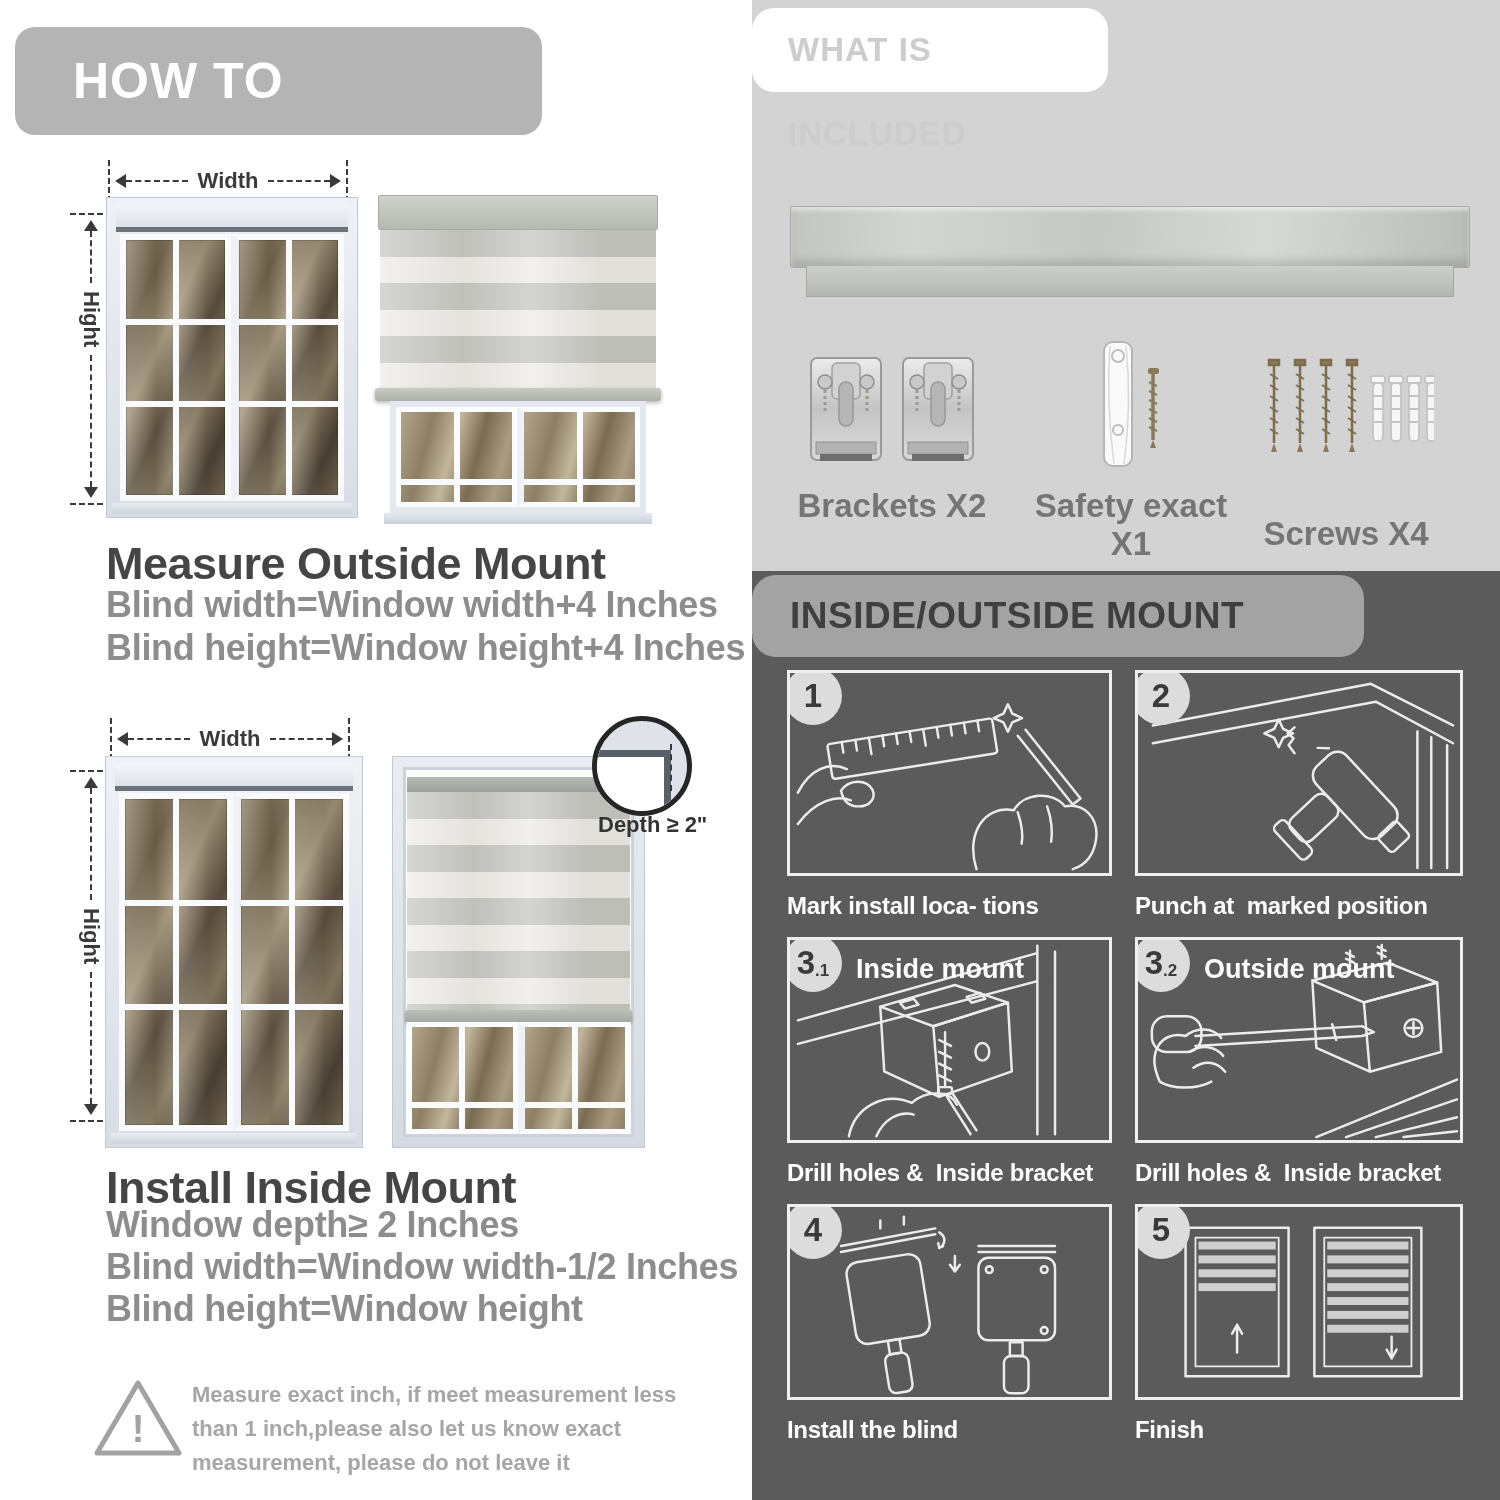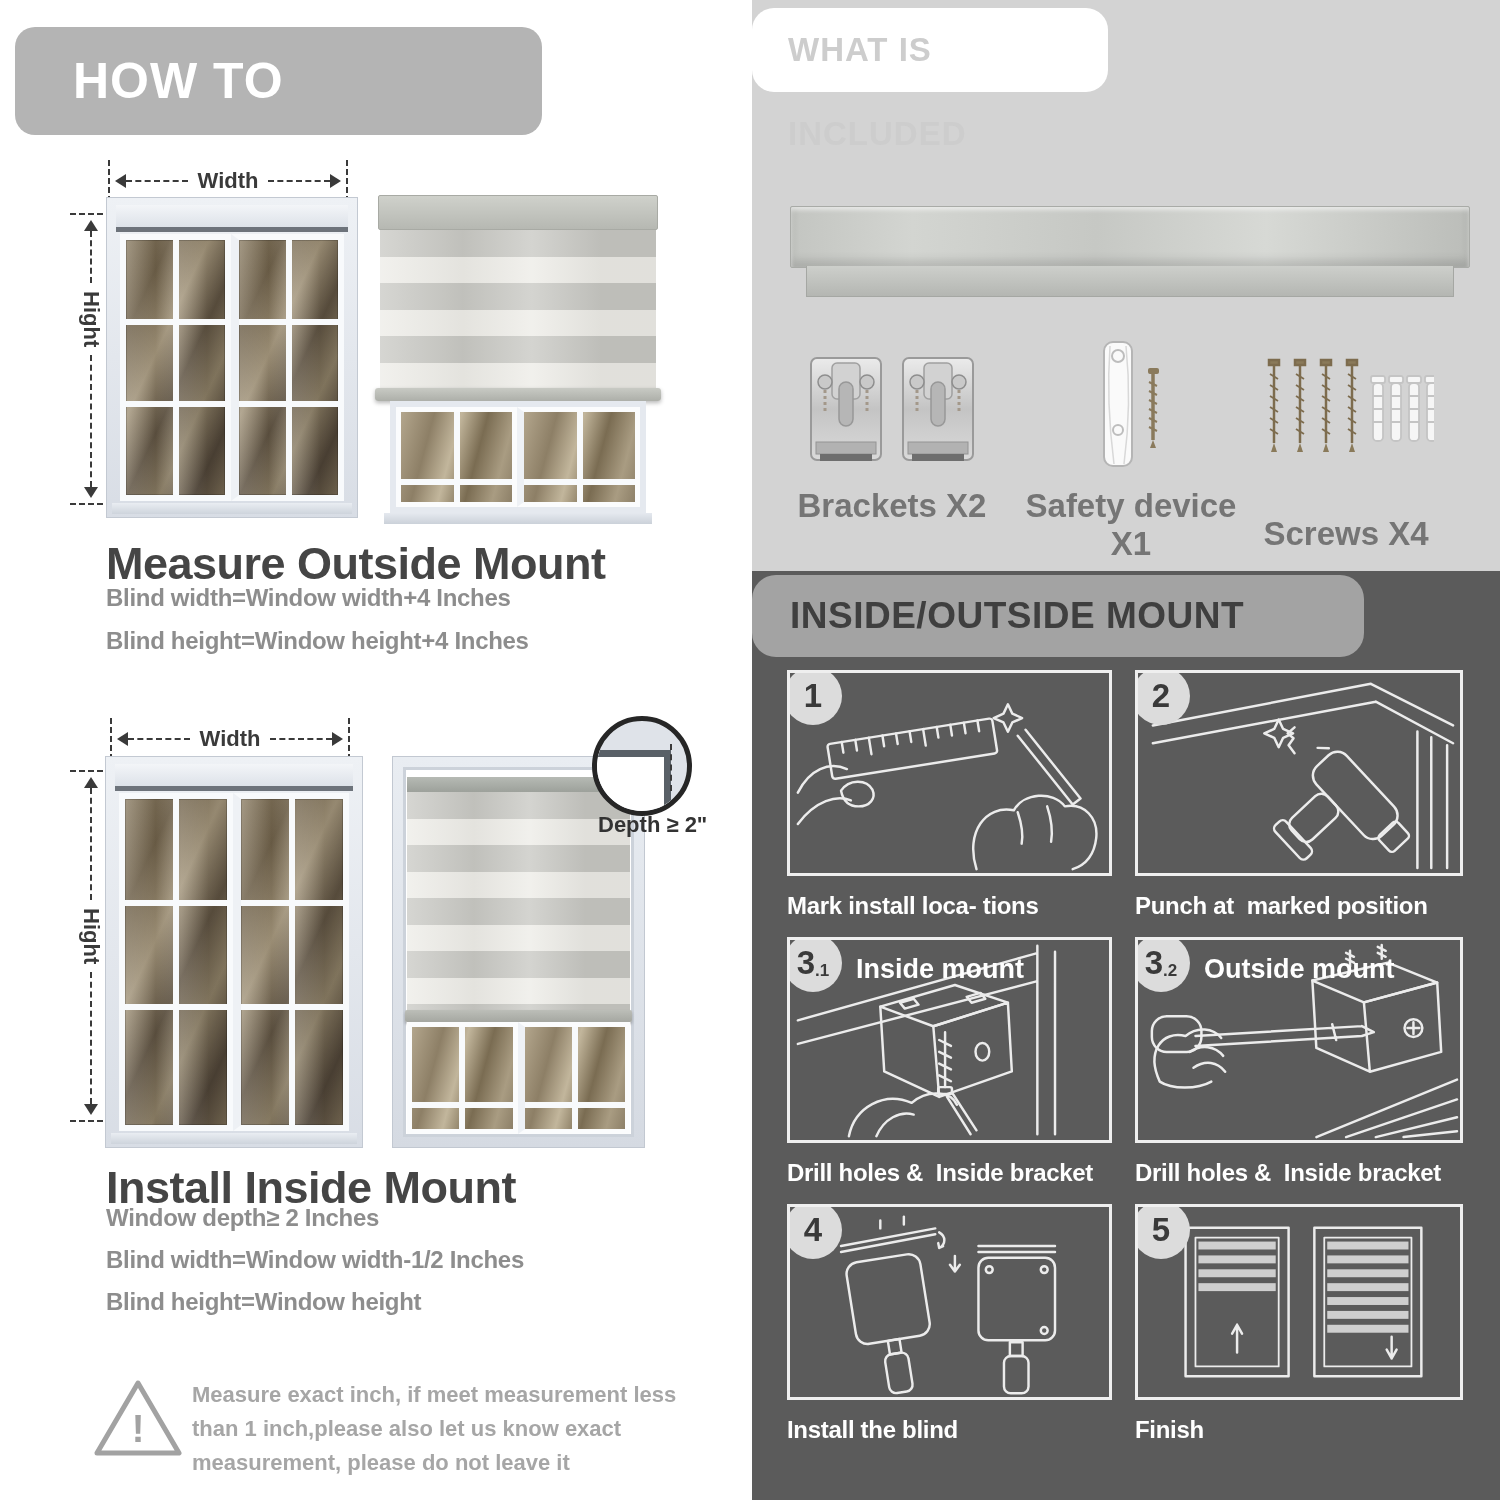--- a/index.html
+++ b/index.html
@@ -13,21 +13,21 @@
   .howto-pill {
     left:15px; top:27px; width:527px; height:108px;
     background:#b4b4b4; border-radius:20px;
   }
   .howto-pill .t {
     line-height:108px; padding-left:58px; color:#ffffff;
     font-size:50px; font-weight:bold; letter-spacing:1px;
   }
 
   .sec-title { font-size:45px; font-weight:bold; color:#454545; letter-spacing:-0.5px; }
-  .sec-line  { font-size:24px; font-weight:bold; color:#8d8d8d; letter-spacing:-0.3px; }
+  .sec-line  { font-size:36px; font-weight:bold; color:#8d8d8d; letter-spacing:-0.3px; }
 
   
   .hdim { display:flex; align-items:center; color:#3a3a3a; height:22px; }
   .hdim .seg { flex:1; height:0; border-top:2px dashed #3a3a3a; }
   .hdim .lbl { padding:0 10px; font-size:22px; font-weight:bold; }
   .arr-l { width:0; height:0; border:7px solid transparent; border-right:11px solid #3a3a3a; }
   .arr-r { width:0; height:0; border:7px solid transparent; border-left:11px solid #3a3a3a; }
   .hdim .tick { position:absolute; top:-10px; height:42px; border-left:2px dashed #3a3a3a; }
   .hdim .tick.l { left:0; } .hdim .tick.r { right:0; }
 
@@ -354,21 +354,21 @@
         </g>
       <g transform="translate(170 0)">
           <rect x="-7" y="24" width="14" height="7" rx="2"></rect>
           <rect x="-5" y="31" width="10" height="58" rx="4"></rect>
           <path d="M-5 44 h10 M-5 57 h10 M-5 70 h10" fill="none"></path>
         </g>
     </g>
   </svg>
 
   <div class="abs inc-item-lbl" style="left:796px; top:487px; width:192px;">Brackets X2</div>
-  <div class="abs inc-item-lbl" style="left:1018px; top:487px; width:226px;">Safety device X1</div>
+  <div class="abs inc-item-lbl" style="left:1018px; top:487px; width:226px;">Safety exact X1</div>
   <div class="abs inc-item-lbl" style="left:1253px; top:487px; width:186px;margin-top:28px;">Screws X4</div>
 
   <div class="abs panel-dark"></div>
 
   <div class="abs mnt-box">
     <div class="t">INSIDE/OUTSIDE MOUNT</div>
   </div>
 
   <div class="step" style="left:787px; top:670px; width:325px;">
     <div class="frame">

